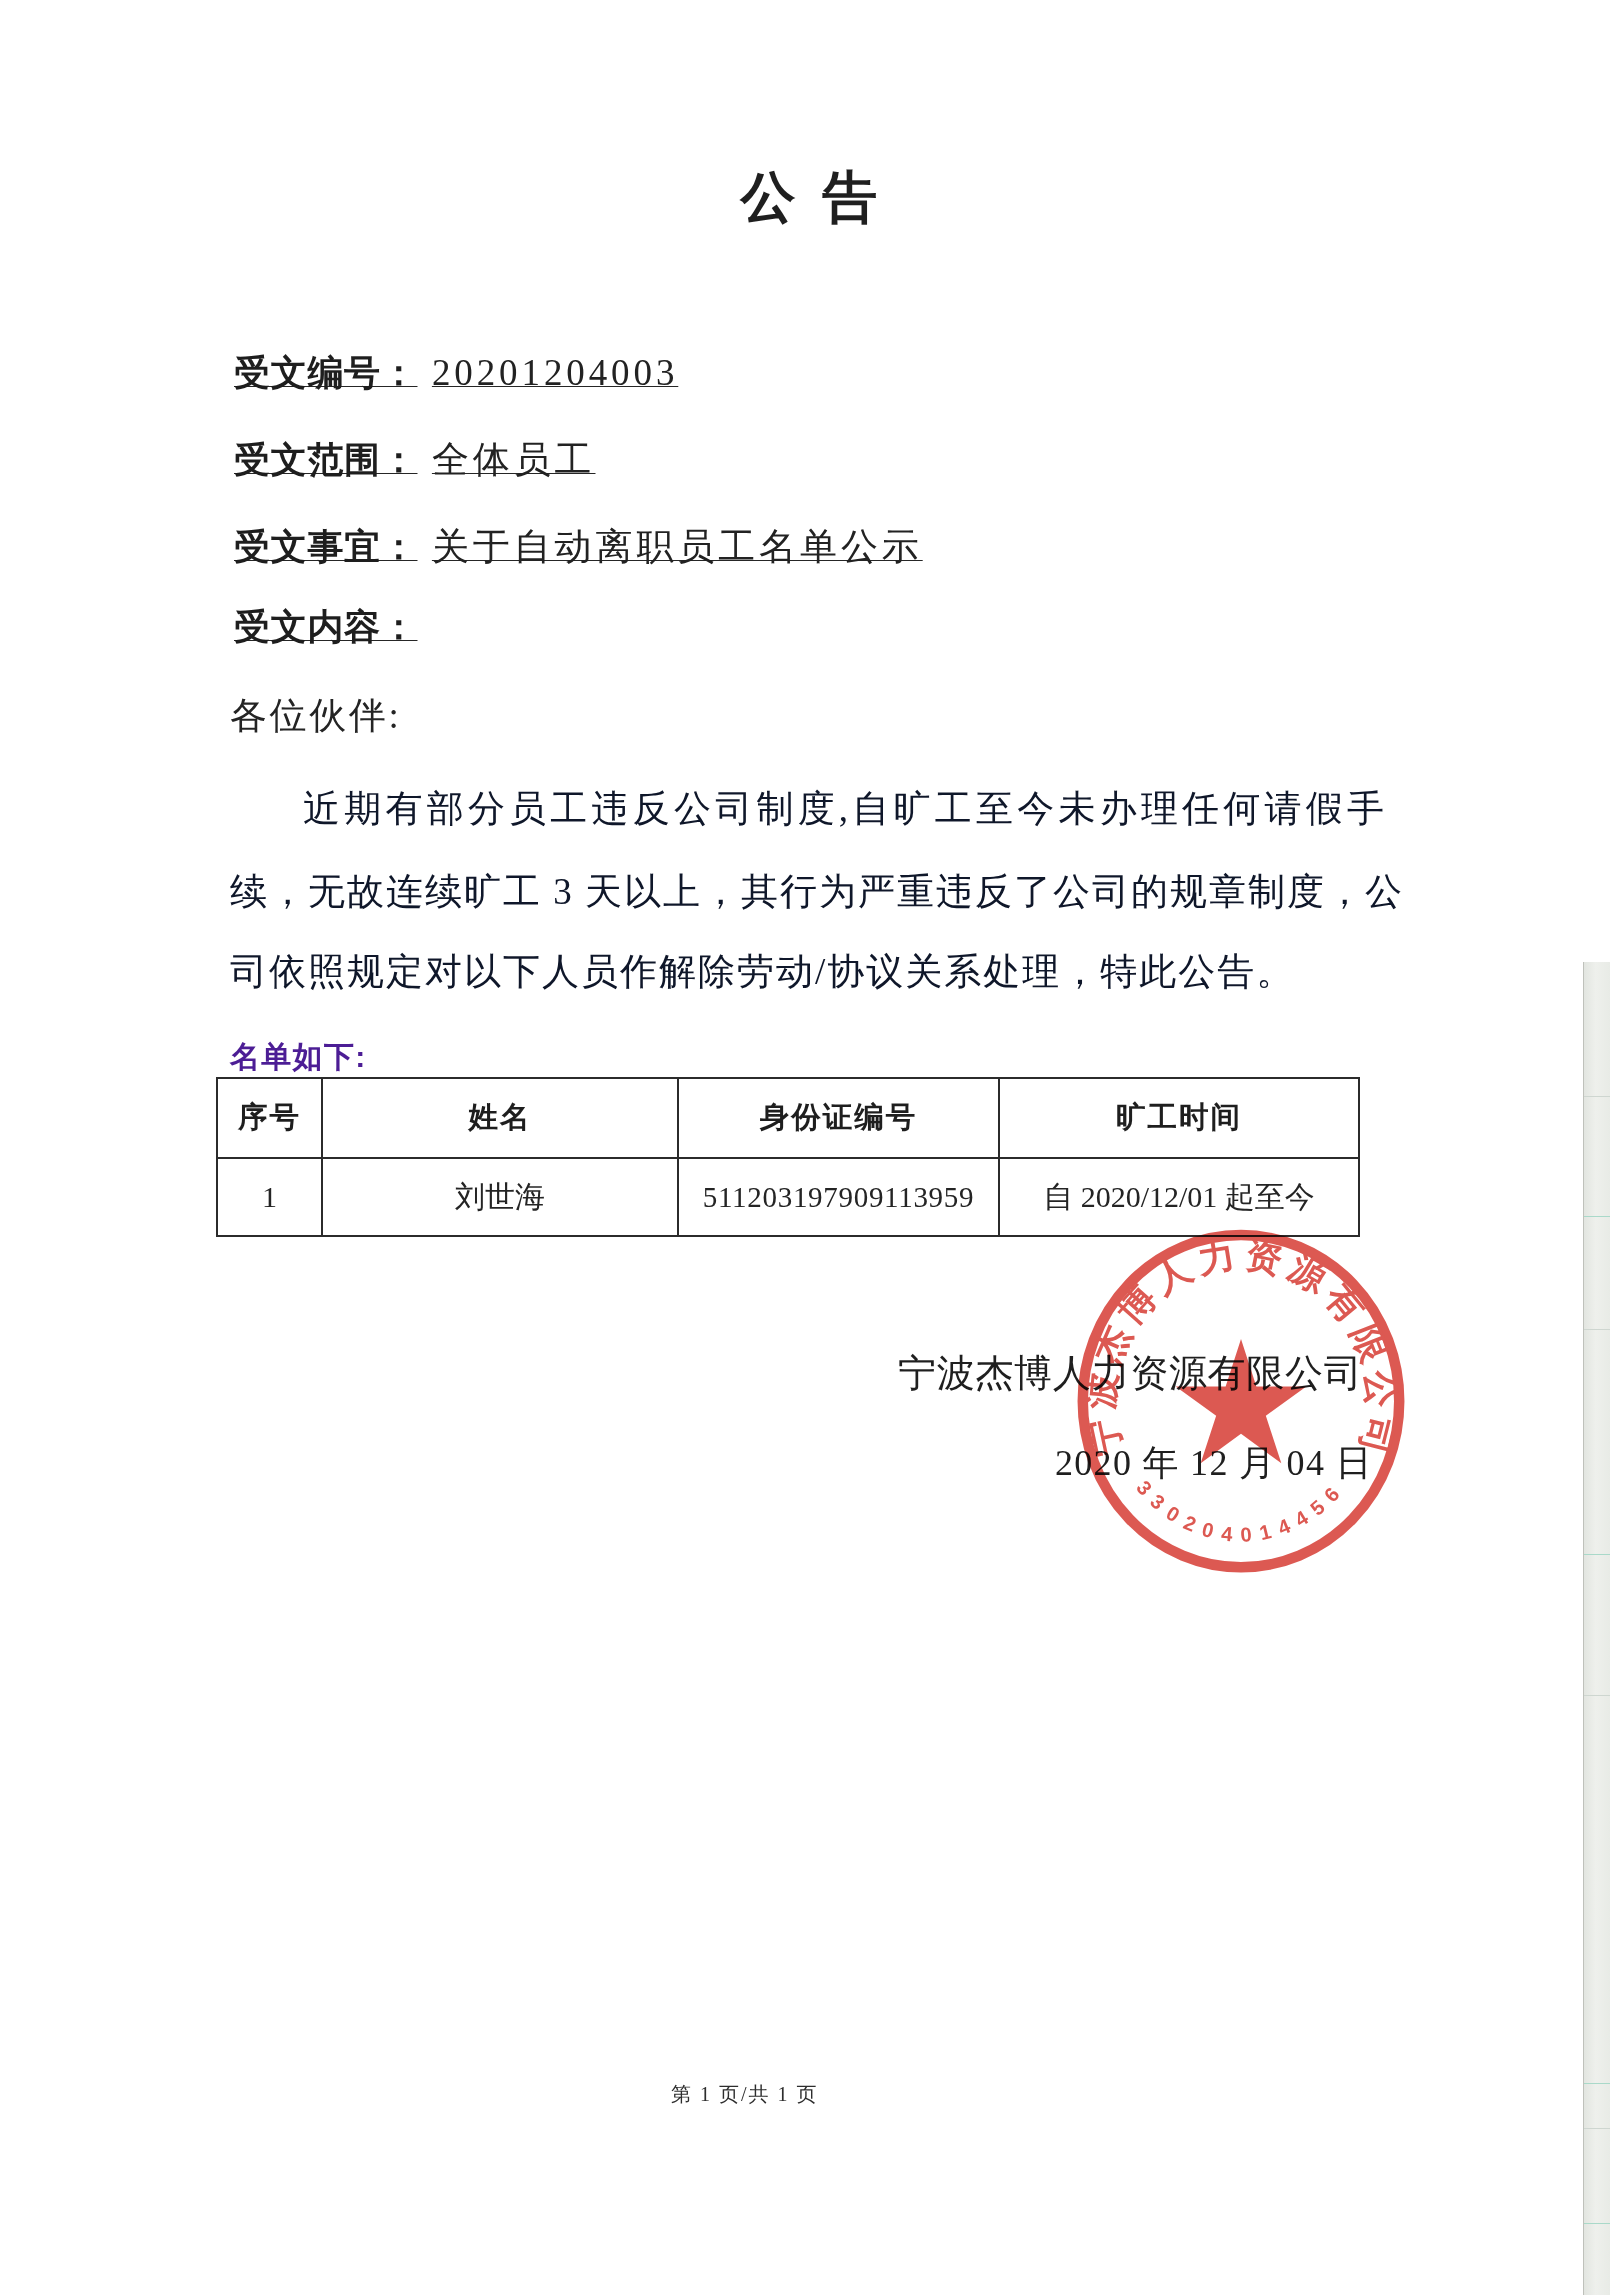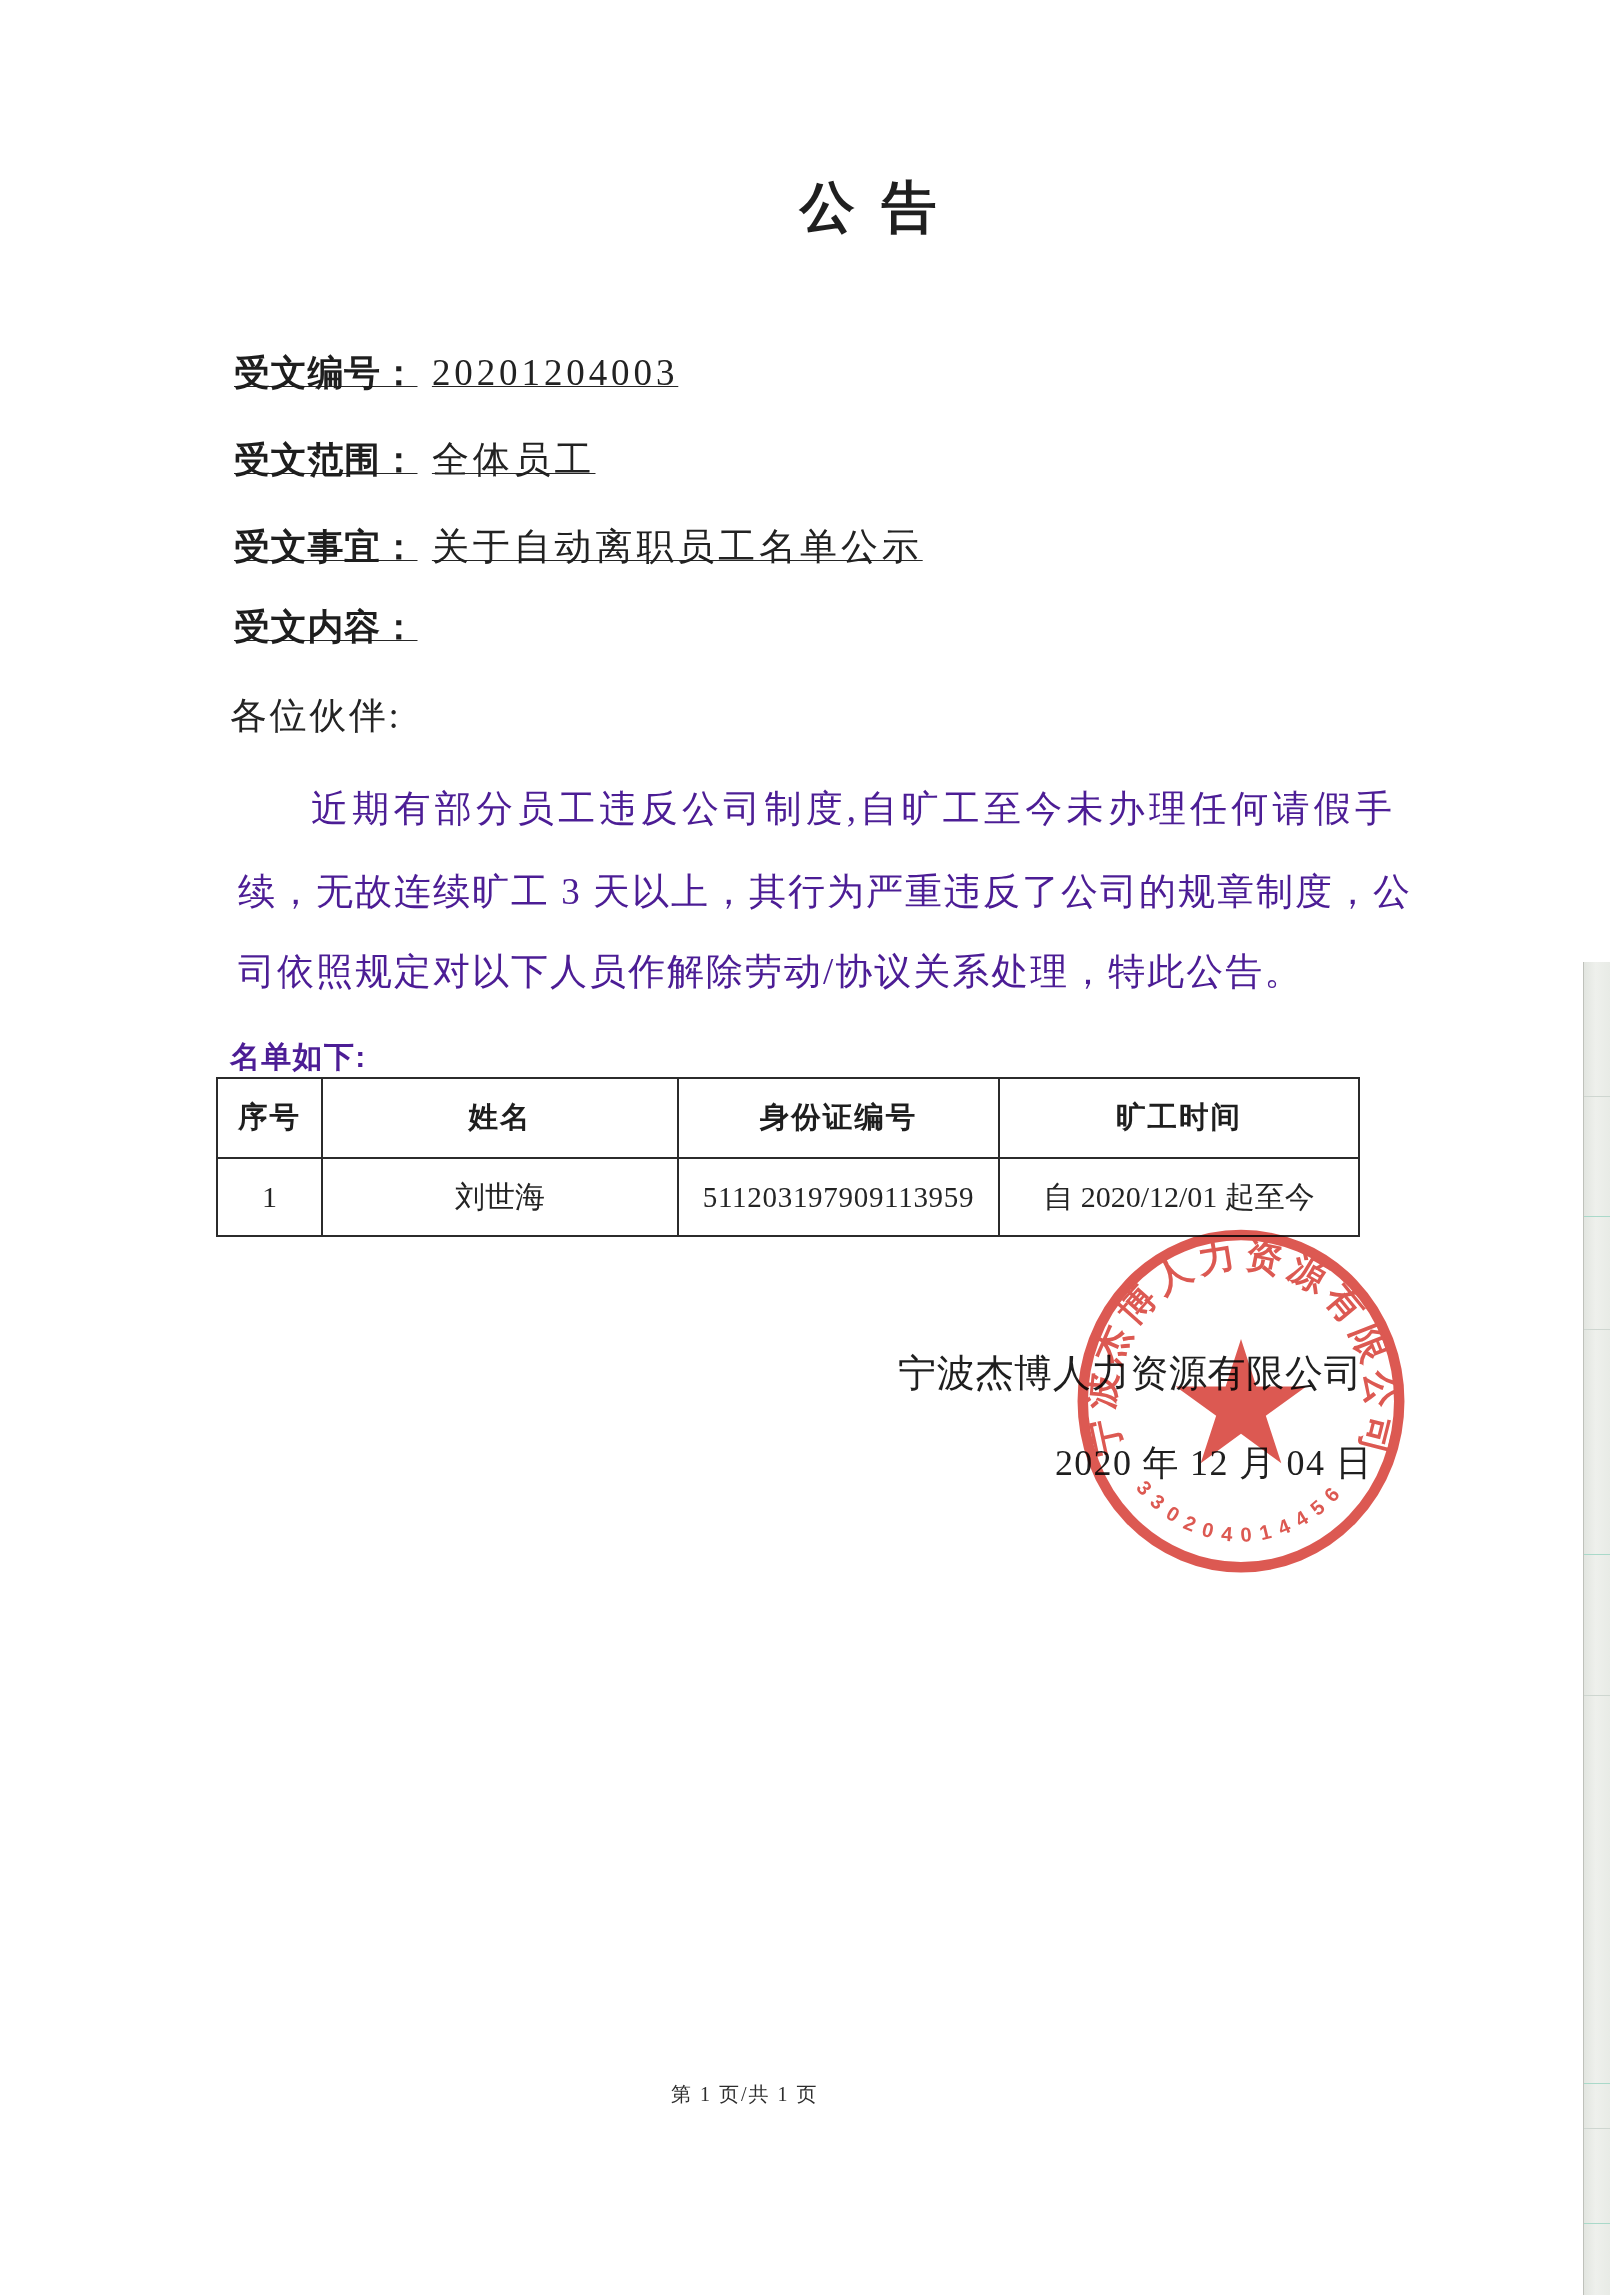--- a/index.html
+++ b/index.html
@@ -3,39 +3,39 @@
 <meta charset="utf-8">
 <style>
   html,body{margin:0;padding:0;}
   body{
     width:1623px;height:2295px;position:relative;background:#ffffff;
     font-family:"Liberation Serif", serif;color:#262626;overflow:hidden;
   }
   .abs{position:absolute;}
   
   .doc-title{
-    left:681px;top:171px;width:262px;text-align:right;
+    left:681px;top:161px;width:262px;text-align:center;
     font-size:55px;font-weight:700;letter-spacing:6.5px;
     font-family:"Liberation Serif", serif;color:#1f1f1f;
   }
   
   .field-row{left:234px;height:41px;line-height:41px;white-space:nowrap;text-decoration:underline;}
   .field-row .lab{
     font-family:"Liberation Sans", sans-serif;font-weight:700;
     font-size:36px;color:#1e1e1e;letter-spacing:0.7px;
   }
   .field-row .val{
     font-family:"Liberation Serif", serif;font-size:37px;color:#222;
     letter-spacing:3.9px;margin-left:14.4px;
   }
   .f1{top:352px;} .f2{top:439px;} .f3{top:526px;} .f4{top:606px;}
   
   .salutation{left:230px;top:691px;font-size:37px;letter-spacing:2.6px;color:#242424;}
   .body-line{
-    left:238px;width:1156px;font-size:37px;color:#4c1d95;letter-spacing:2px;
+    left:230px;width:1156px;font-size:37px;color:#0f172a;letter-spacing:2px;
     text-align:justify;text-align-last:justify;white-space:nowrap;
   }
   .bl1{top:784px;text-indent:73px;}
   .bl2{top:867px;}
   .bl3{top:947px;text-align:left;text-align-last:left;}
   
   .list-intro{
     left:230px;top:1037px;font-size:30px;font-weight:700;
     font-family:Liberation Sans, sans-serif;color:#4c1d95;letter-spacing:1.3px;
   }

